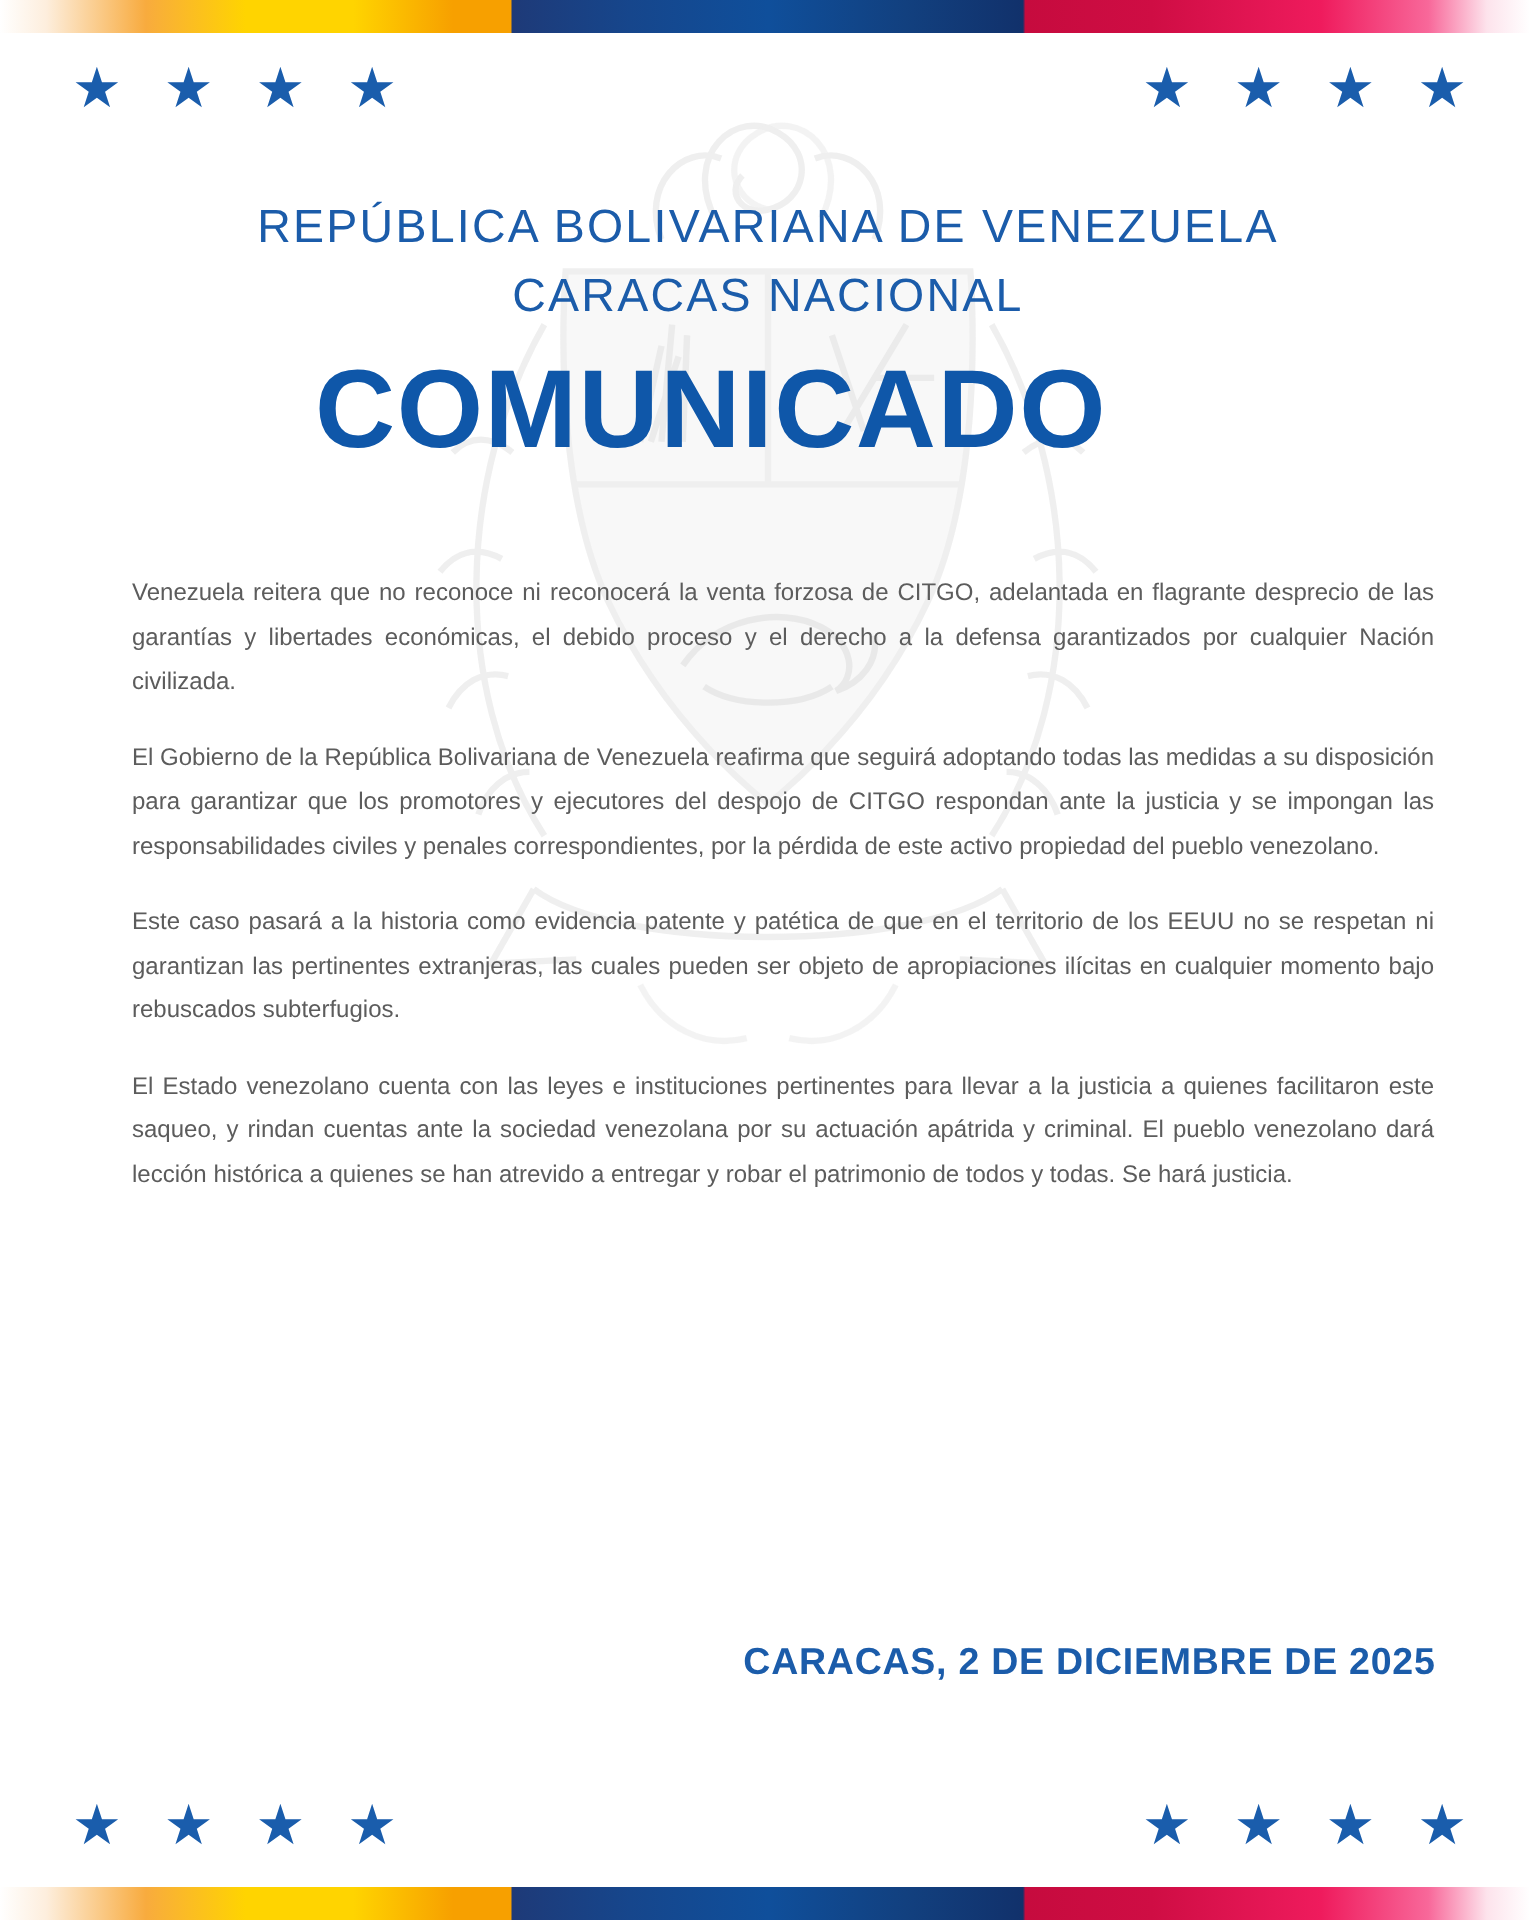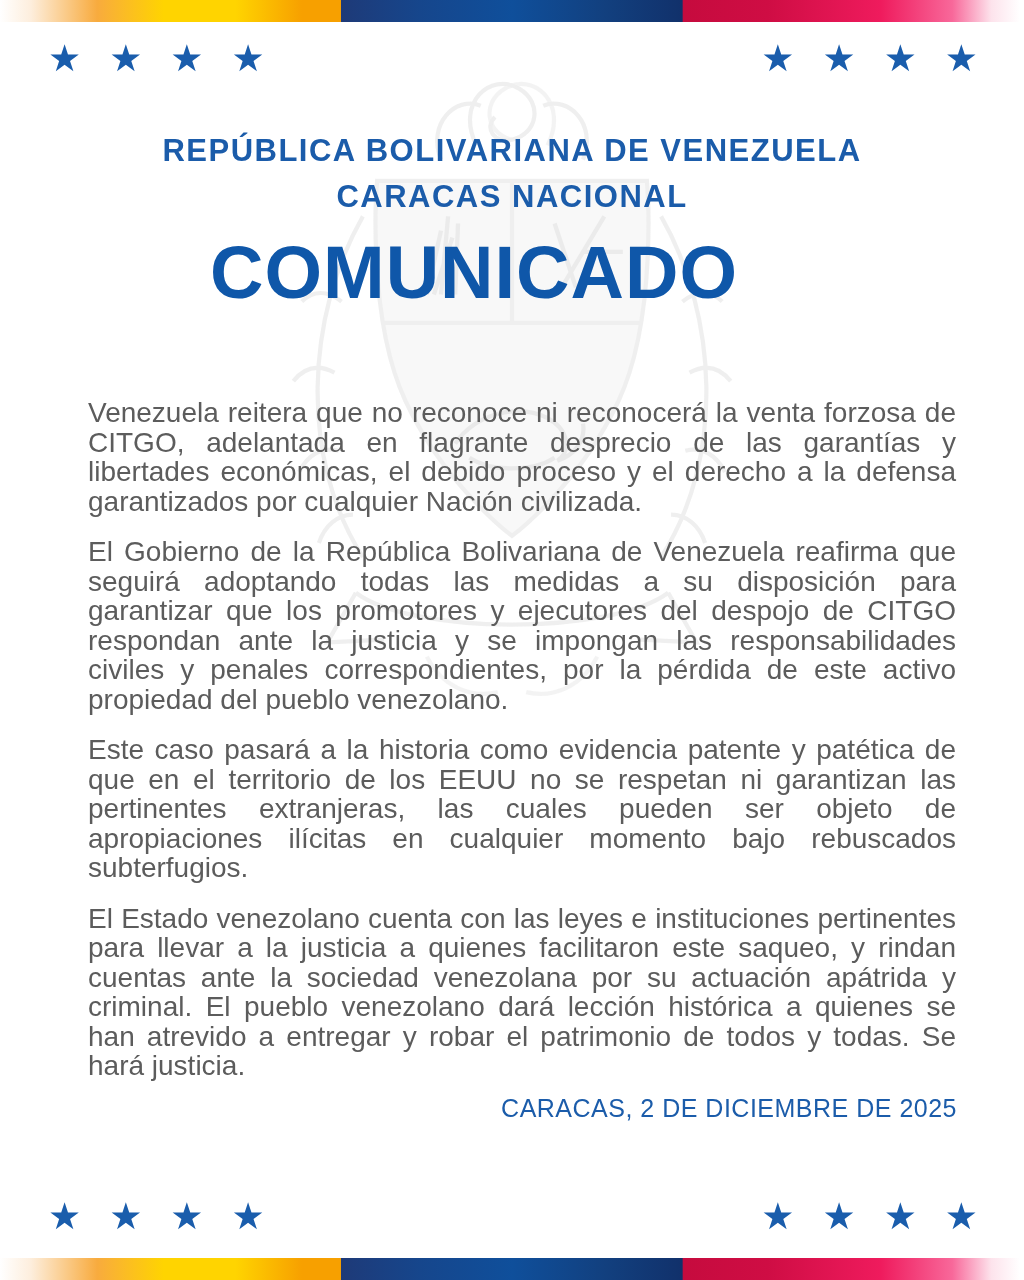--- a/index.html
+++ b/index.html
@@ -39,38 +39,38 @@
   .star{display:block;}
   
   .watermark{
     position:absolute; left:212px; top:46px; width:600px; height:710px;
     opacity:0.85; pointer-events:none;
   }
   
   .header{
     position:absolute; left:0; top:128px; width:1024px;
     text-align:center; color:var(--heading-blue);
-    font-weight:bold; font-size:31px; line-height:46px; letter-spacing:1.5px;
+    font-weight:normal; font-size:31px; line-height:46px; letter-spacing:1.5px;
   }
   .doc-title{
     position:absolute; left:0; top:234px; width:948px;
     text-align:center; color:var(--title-blue);
     font-weight:800; font-size:74px; line-height:78px; letter-spacing:1px;
   }
   
   .body-text{
-    position:absolute; left:88px; top:398px; width:868px;
-    color:var(--body-gray); font-size:28px; line-height:29.5px;
+    position:absolute; left:88px; top:381px; width:868px;
+    color:var(--body-gray); font-size:16px; line-height:29.5px;
     text-align:justify;
   }
   .body-text p{margin:0 0 21px 0;}
   
   .dateline{
     position:absolute; right:67px; top:1093px;
-    color:var(--heading-blue); font-weight:normal;
+    color:var(--heading-blue); font-weight:bold;
     font-size:25px; line-height:30px; letter-spacing:0.5px;
   }
 </style>
 </head>
 <body>
 
 <div class="page">
 
   <div class="flag-bar top"></div>
 

